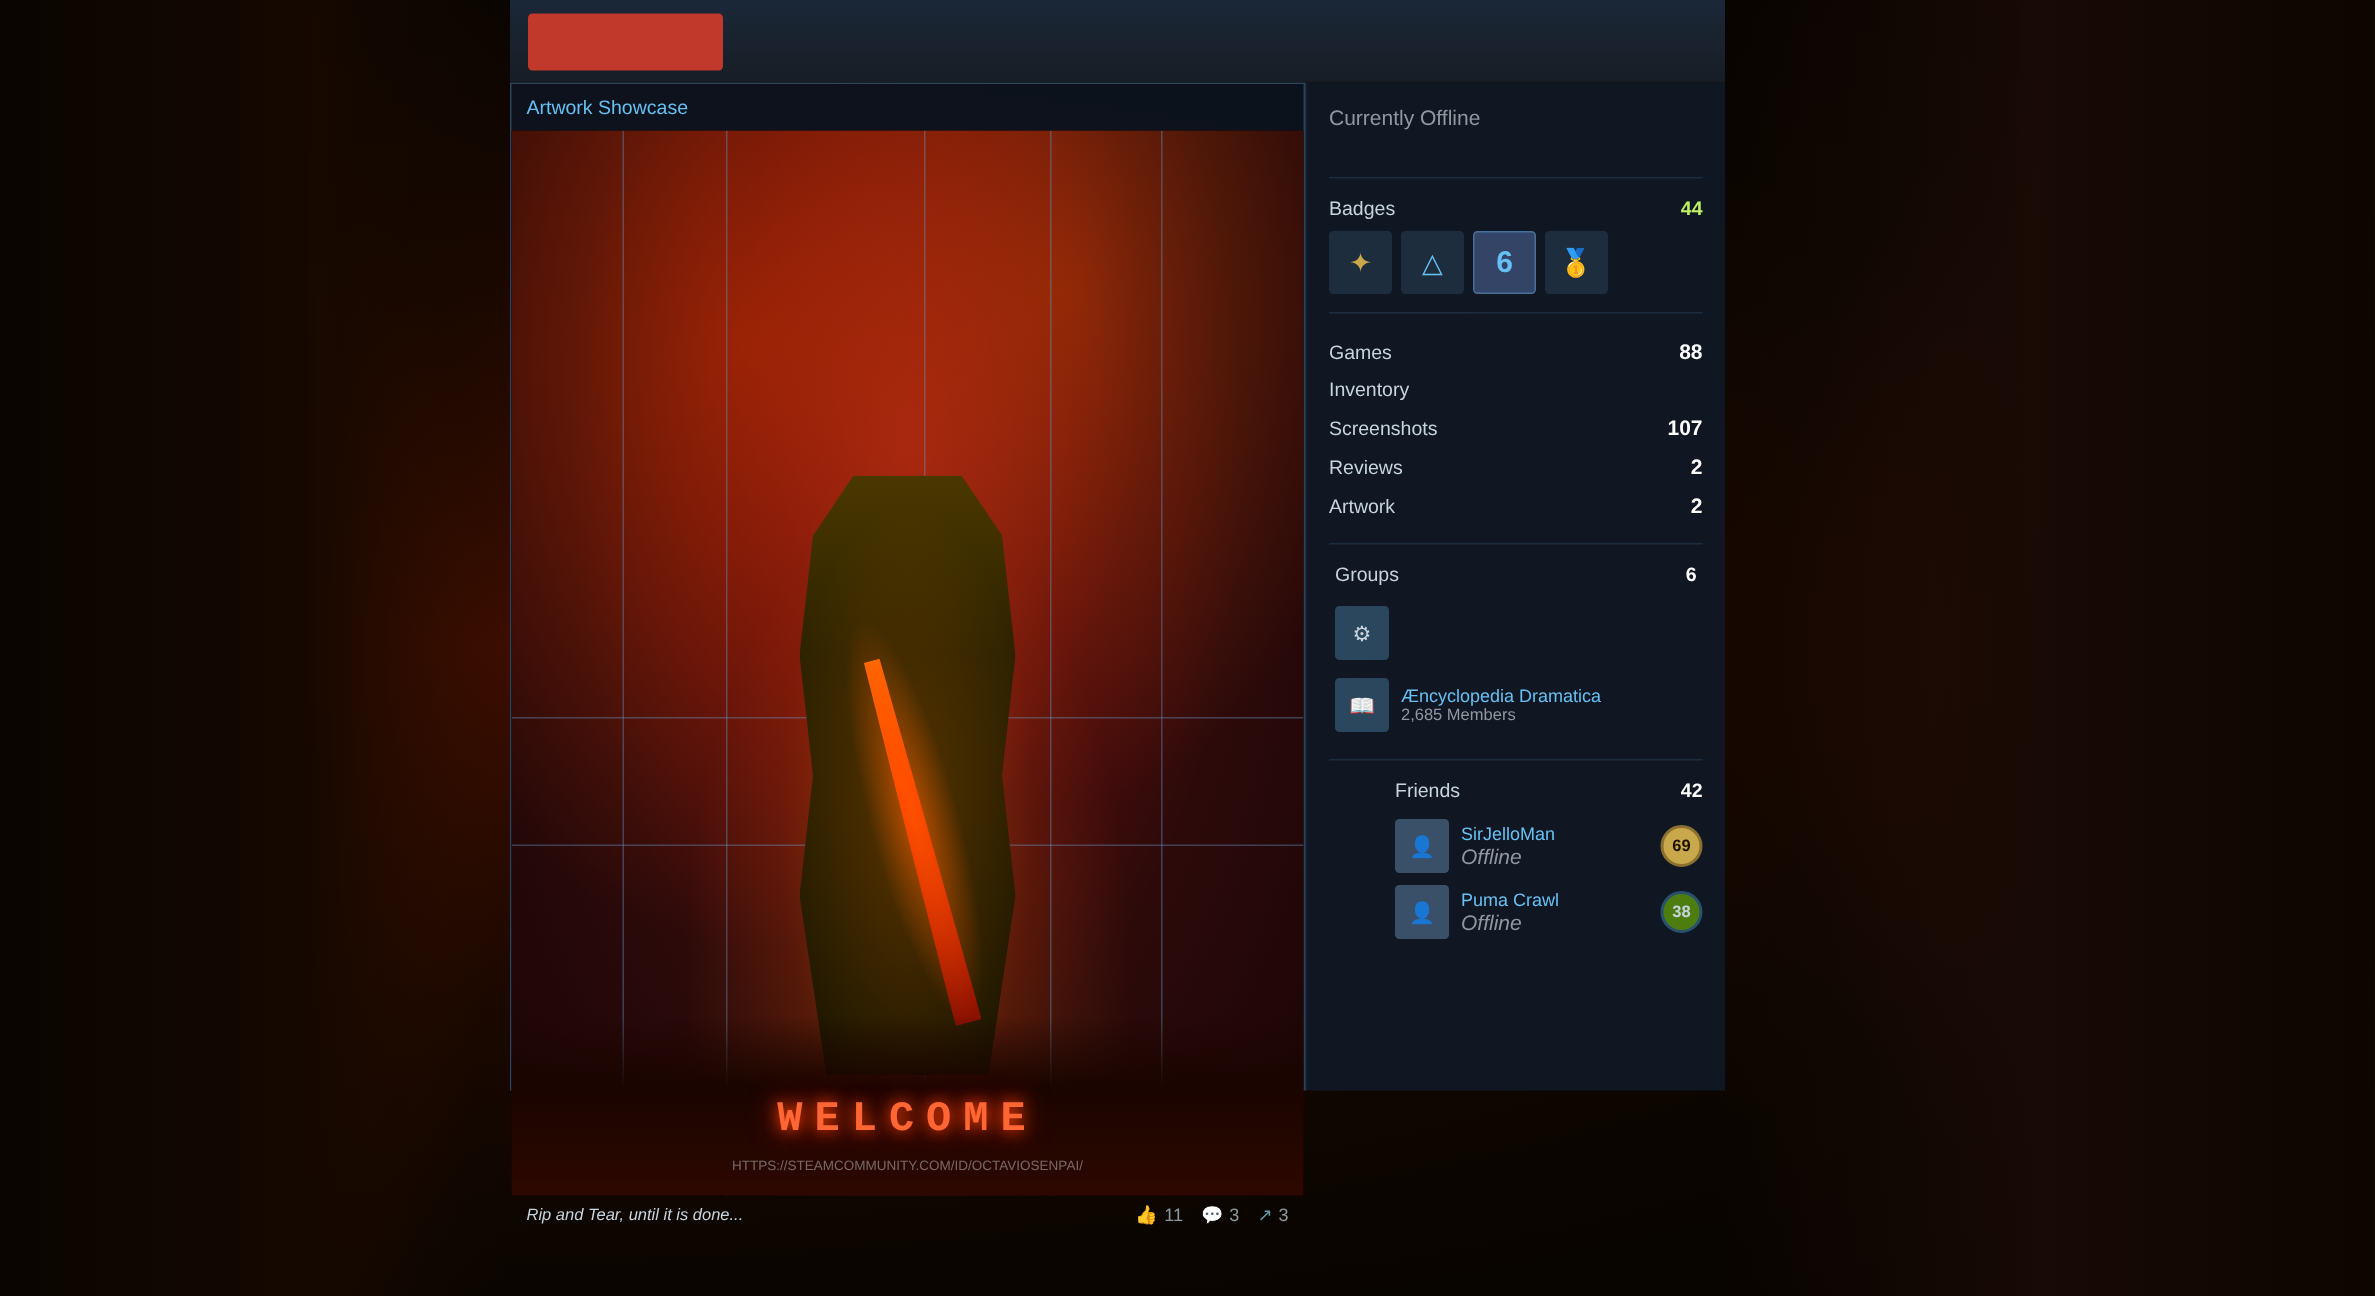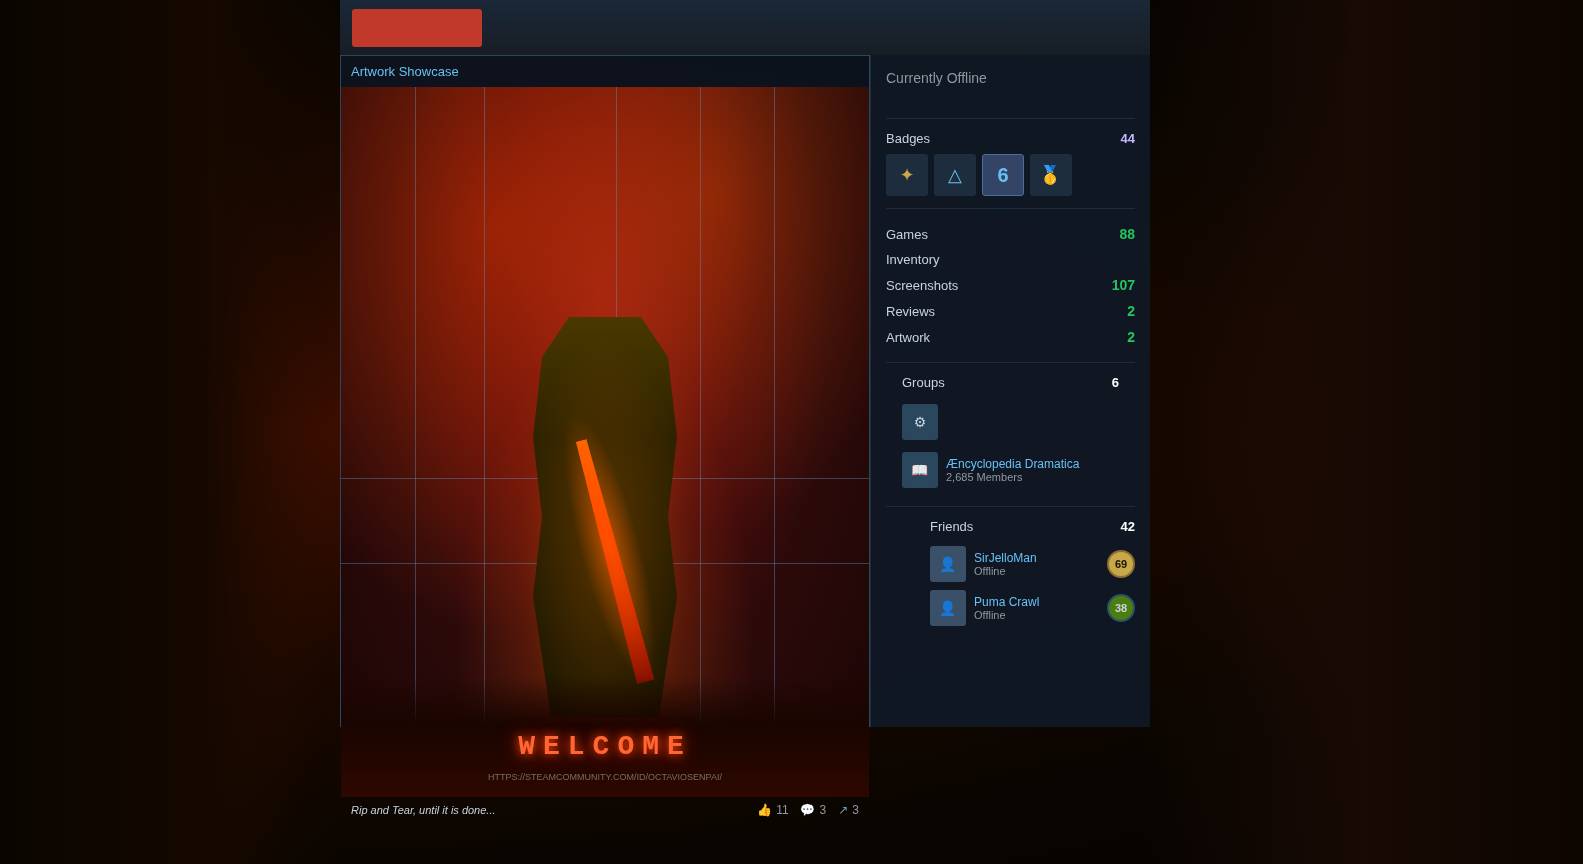--- a/index.html
+++ b/index.html
@@ -259,31 +259,31 @@
       display: flex;
       justify-content: space-between;
       align-items: center;
       padding: 5px 0;
       cursor: pointer;
       color: #c6d4df;
       font-size: 13px;
       text-decoration: none;
     }
     .stat-label { color: #c6d4df; }
-    .stat-value { color: #22c55e; font-weight: bold; font-size: 14px; }
+    .stat-value { color: #ffffff; font-weight: bold; font-size: 14px; }
 
     .badges-section { margin-bottom: 12px; }
     .badges-title {
       color: #c6d4df;
       font-size: 13px;
       display: flex;
       justify-content: space-between;
       margin-bottom: 8px;
     }
-    .badges-count { color: #c4b5fd; font-weight: bold; }
+    .badges-count { color: #bef264; font-weight: bold; }
     .badges-icons {
       display: flex;
       gap: 6px;
       flex-wrap: wrap;
     }
     .badge-icon {
       width: 42px;
       height: 42px;
       border-radius: 3px;
       display: flex;
@@ -304,21 +304,21 @@
       border: 1px solid #4a7099;
       color: #66c0f4;
       font-weight: bold;
       font-size: 20px;
     }
     .badge-coin {
       background: rgba(40,60,80,0.6);
       color: #c8a84b;
     }
 
-    .groups-section { margin: 10px 16px; }
+    .groups-section { margin: 10px 4px; }
     .section-header {
       color: #c6d4df;
       font-size: 13px;
       display: flex;
       justify-content: space-between;
       margin-bottom: 8px;
     }
     .section-count { color: #fff; font-weight: bold; }
 
     .group-item {
@@ -370,21 +370,22 @@
       flex-shrink: 0;
       position: relative;
     }
     .friend-info { flex: 1; }
     .friend-name {
       color: #66c0f4;
       font-size: 12px;
     }
     .friend-status {
       color: #8f98a0;
-      font-size: 11px;
+      font-size: 14px;
+      font-style: italic;
     }
     .friend-level {
       width: 28px;
       height: 28px;
       border-radius: 50%;
       background: #c8a84b;
       border: 2px solid #8b7030;
       display: flex;
       align-items: center;
       justify-content: center;

